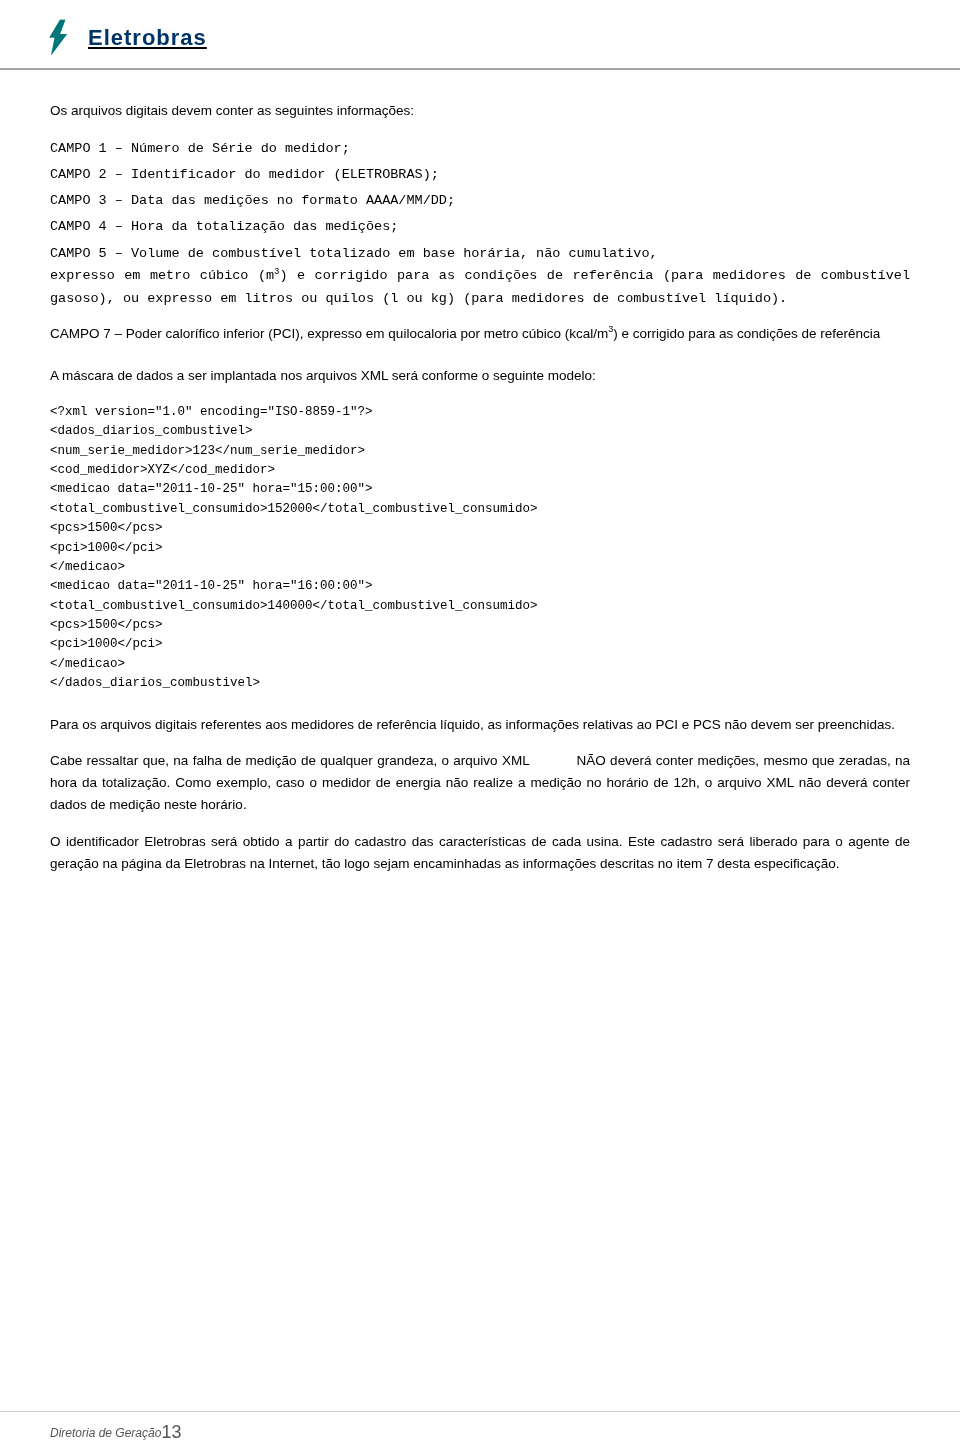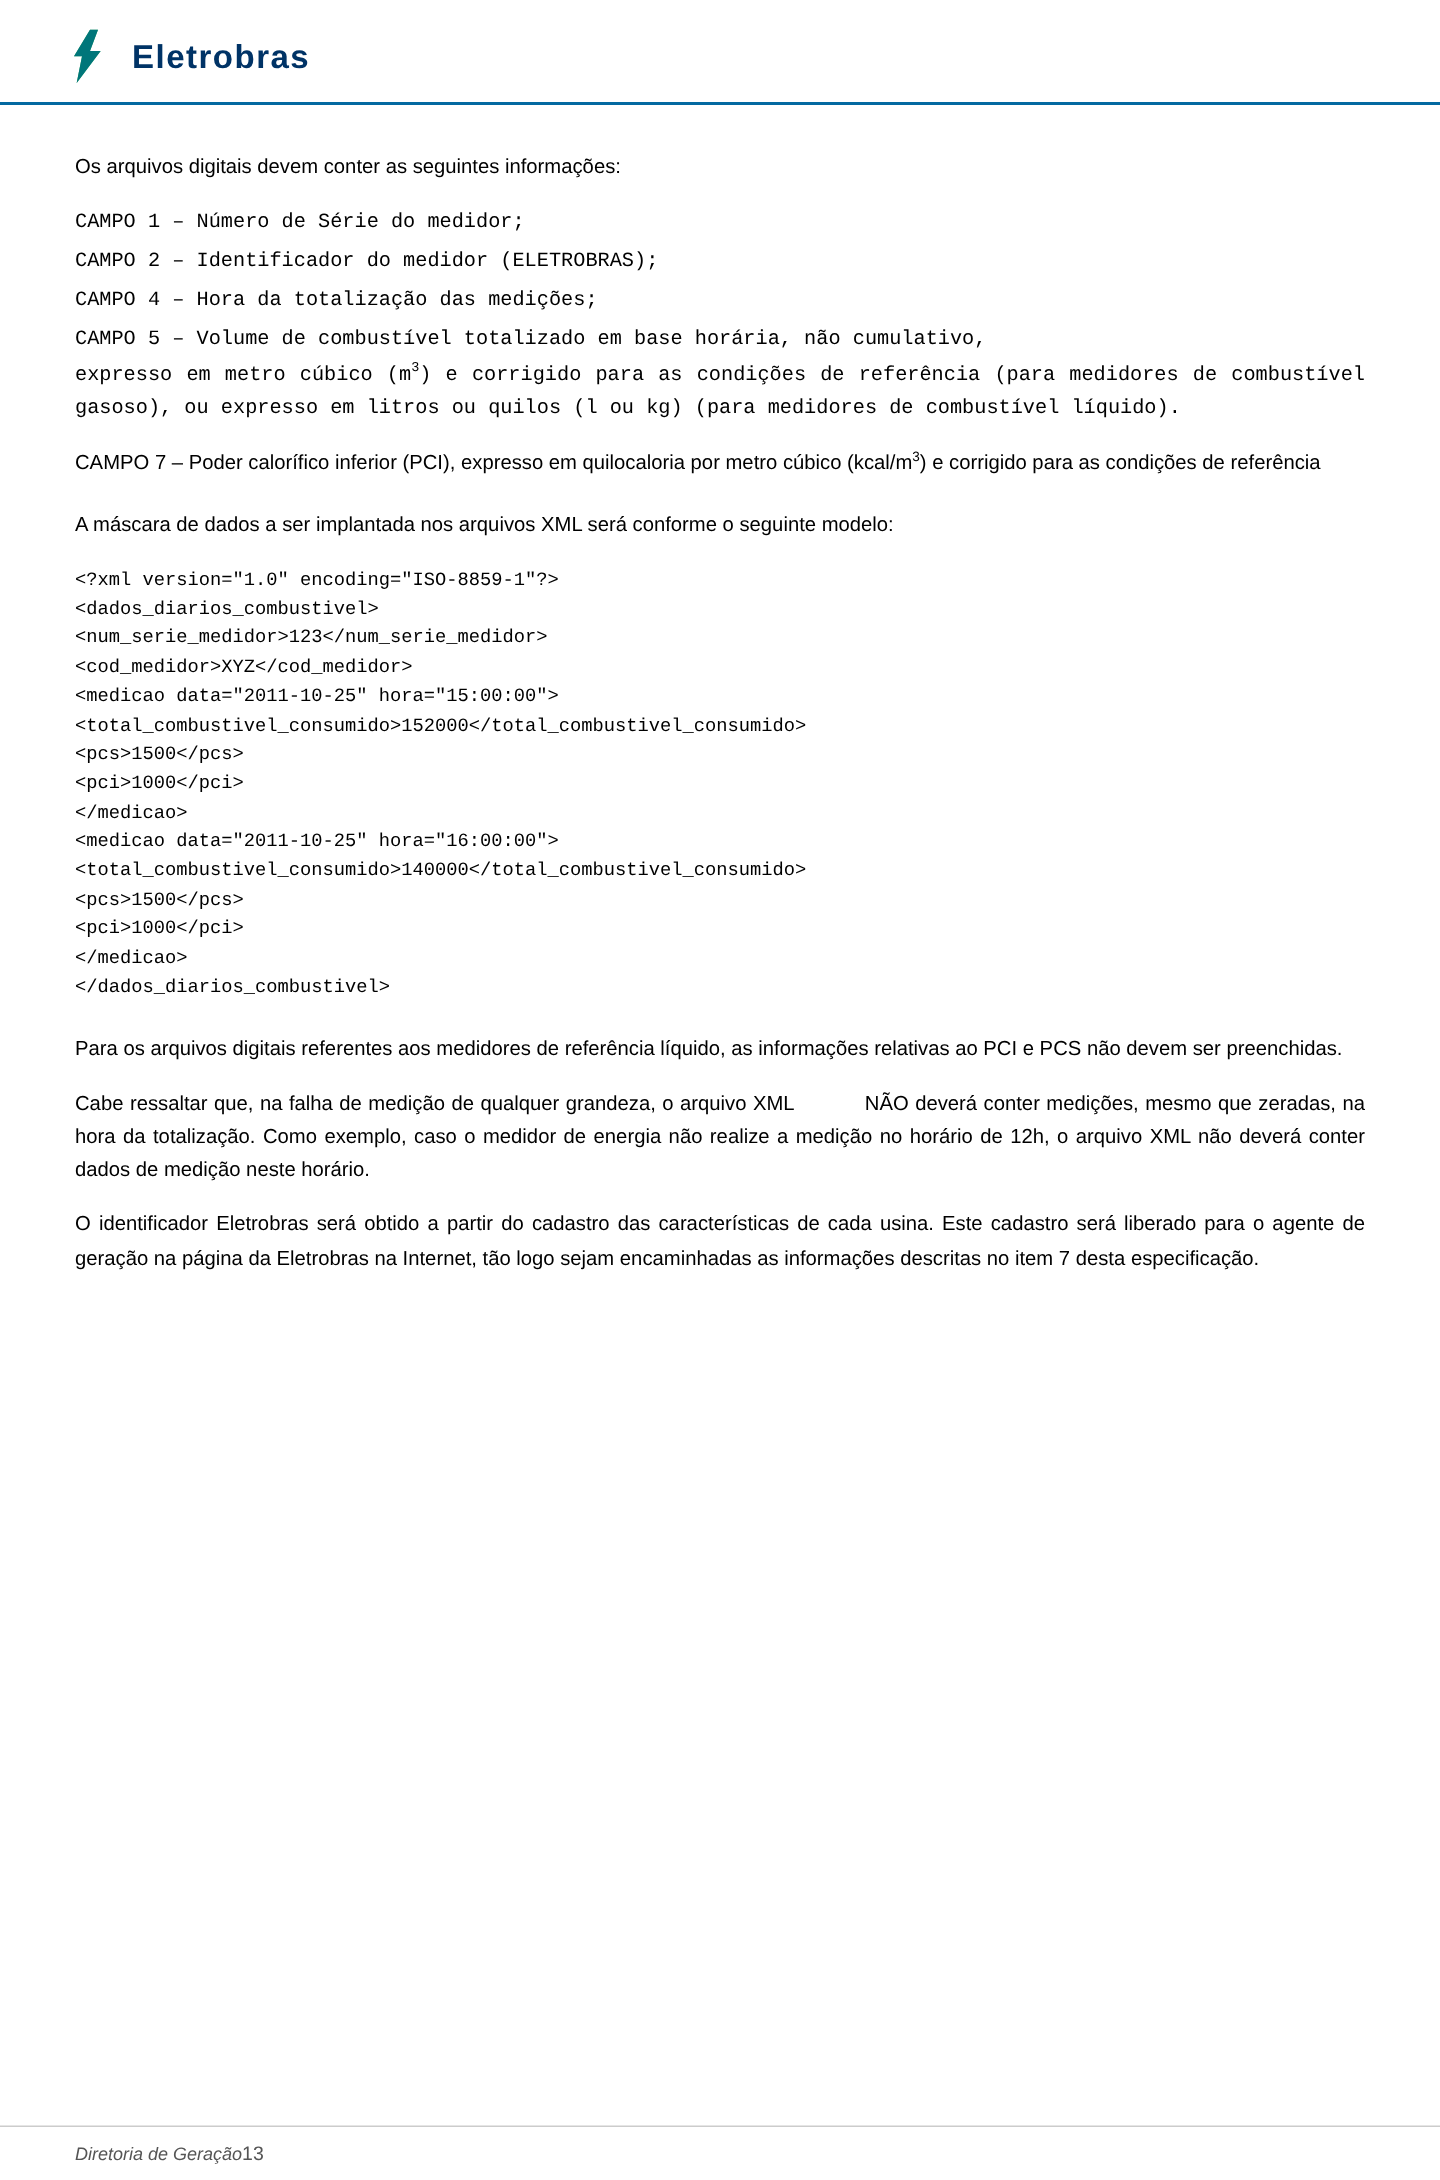--- a/index.html
+++ b/index.html
@@ -8,23 +8,24 @@
       background: #fff;
       color: #000;
       width: 960px;
       min-height: 1453px;
       position: relative;
     }
 
     
     .header {
       padding: 18px 40px 10px 40px;
-      border-bottom: 2px solid #0369a1;
+      border-bottom: 2px solid #a3a3a3;
       display: flex;
       align-items: center;
+      text-decoration: underline;
     }
     .logo-container {
       display: flex;
       align-items: center;
       gap: 8px;
     }
     .logo-icon {
       width: 40px;
       height: 40px;
     }
@@ -111,21 +112,21 @@
       display: flex;
       justify-content: flex-start;
       align-items: center;
     }
     .footer-left {
       font-size: 12px;
       color: #555;
       font-style: italic;
     }
     .footer-right {
-      font-size: 13px;
+      font-size: 18px;
       color: #555;
     }
   </style>
 </head>
 <body>
 
 <div class="header">
   <div class="logo-container">
 
     <svg class="logo-icon" viewBox="0 0 40 45" xmlns="http://www.w3.org/2000/svg">
@@ -137,20 +138,21 @@
   </div>
 </div>
 
 <div class="main-content">
 
   <p class="intro-text">Os arquivos digitais devem conter as seguintes informações:</p>
 
   <div class="campo-list">
     <p class="campo-item">CAMPO 1 – Número de Série do medidor;</p>
     <p class="campo-item">CAMPO 2 – Identificador do medidor (ELETROBRAS);</p>
+    <p class="campo-item">CAMPO 3 – Data das medições no formato AAAA/MM/DD;</p>
     <p class="campo-item">CAMPO 4 – Hora da totalização das medições;</p>
     <p class="campo-item">
       <span>CAMPO 5 – Volume de combustível totalizado em base horária, não cumulativo,</span>
       <br>
       <span>expresso em metro cúbico (m<sup>3</sup>) e corrigido para as condições de referência (para medidores de combustível gasoso), ou expresso em litros ou quilos (l ou kg) (para medidores de combustível líquido).</span>
     </p>
   </div>
 
 
   <p class="campo-block">

